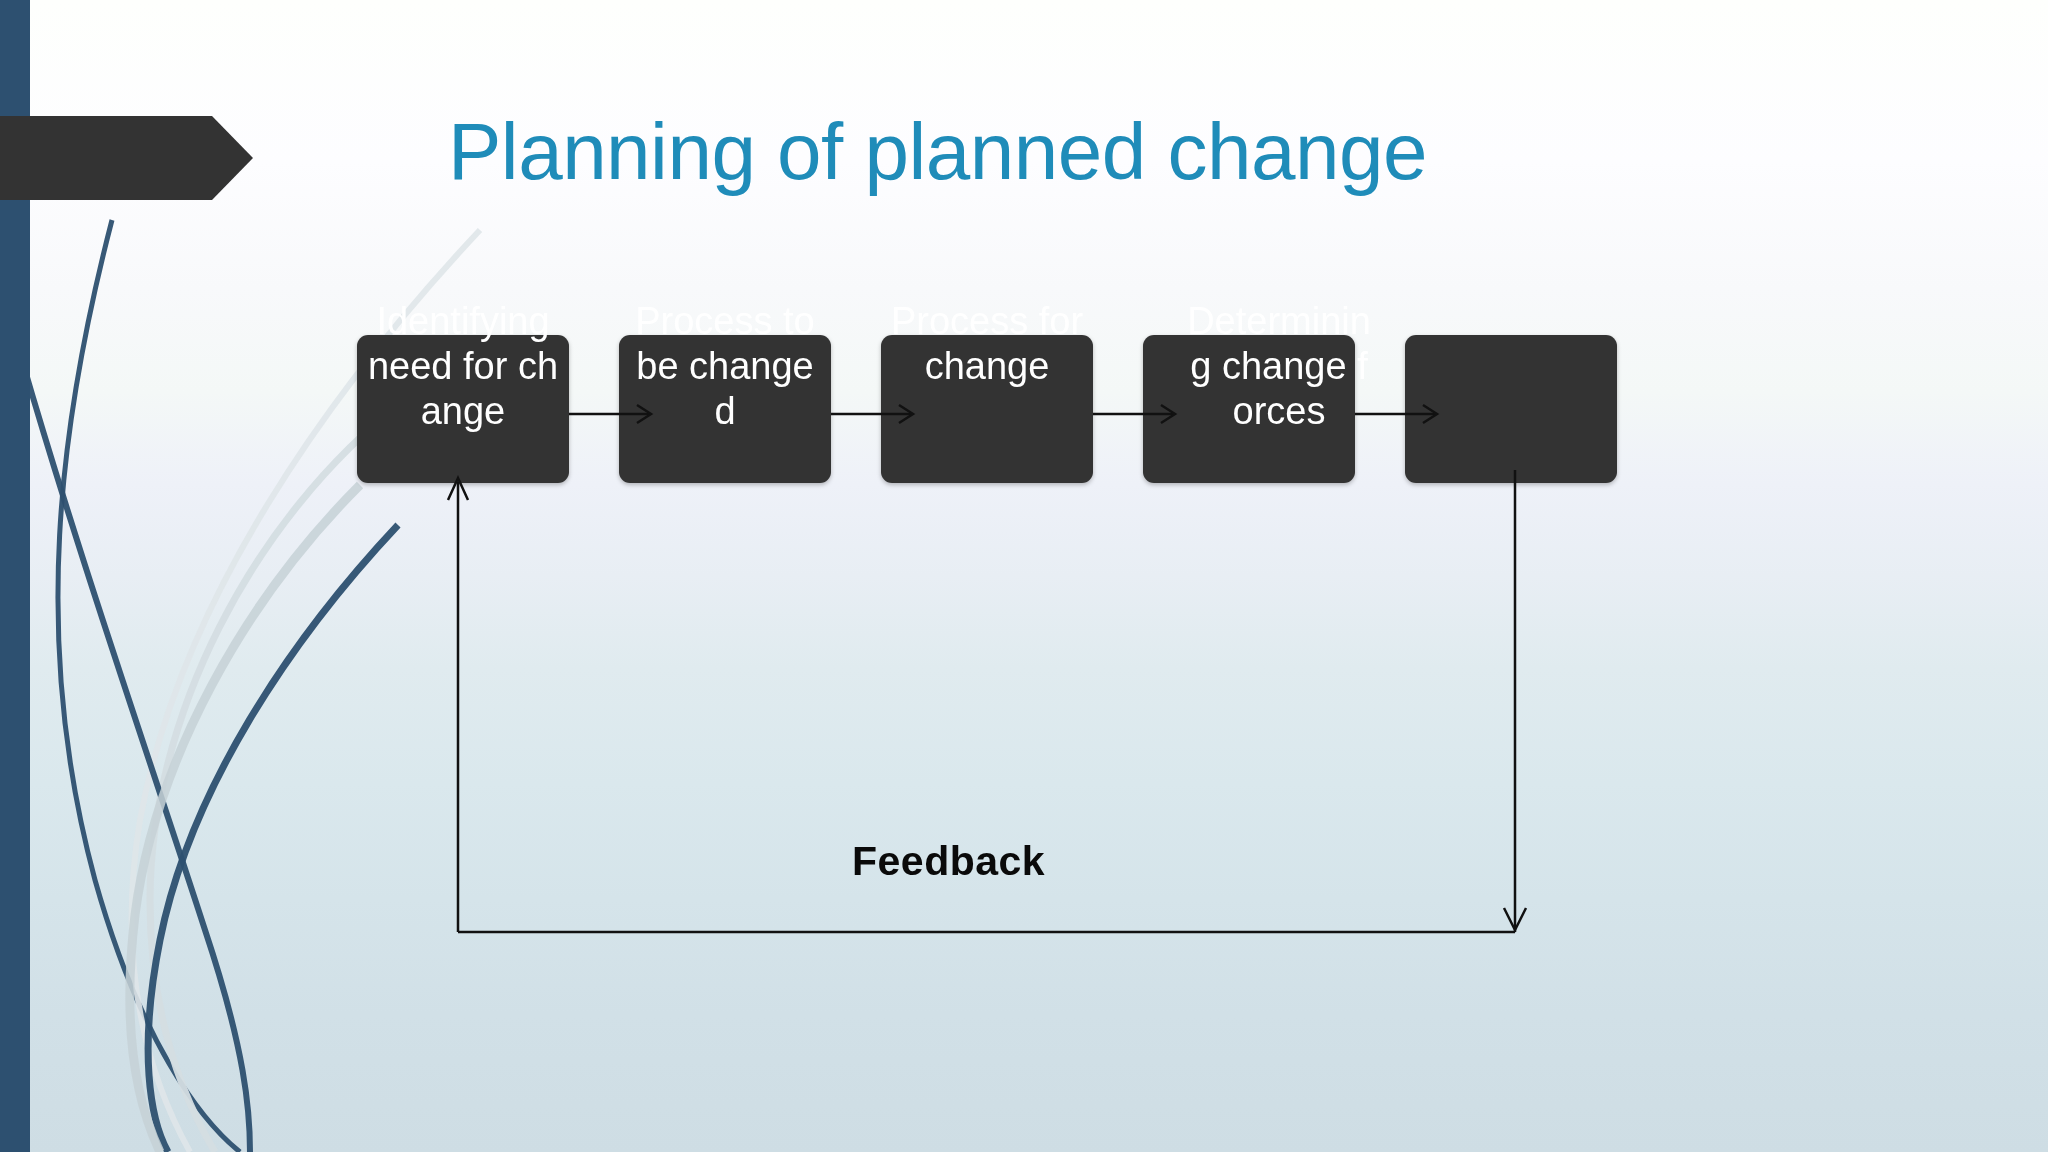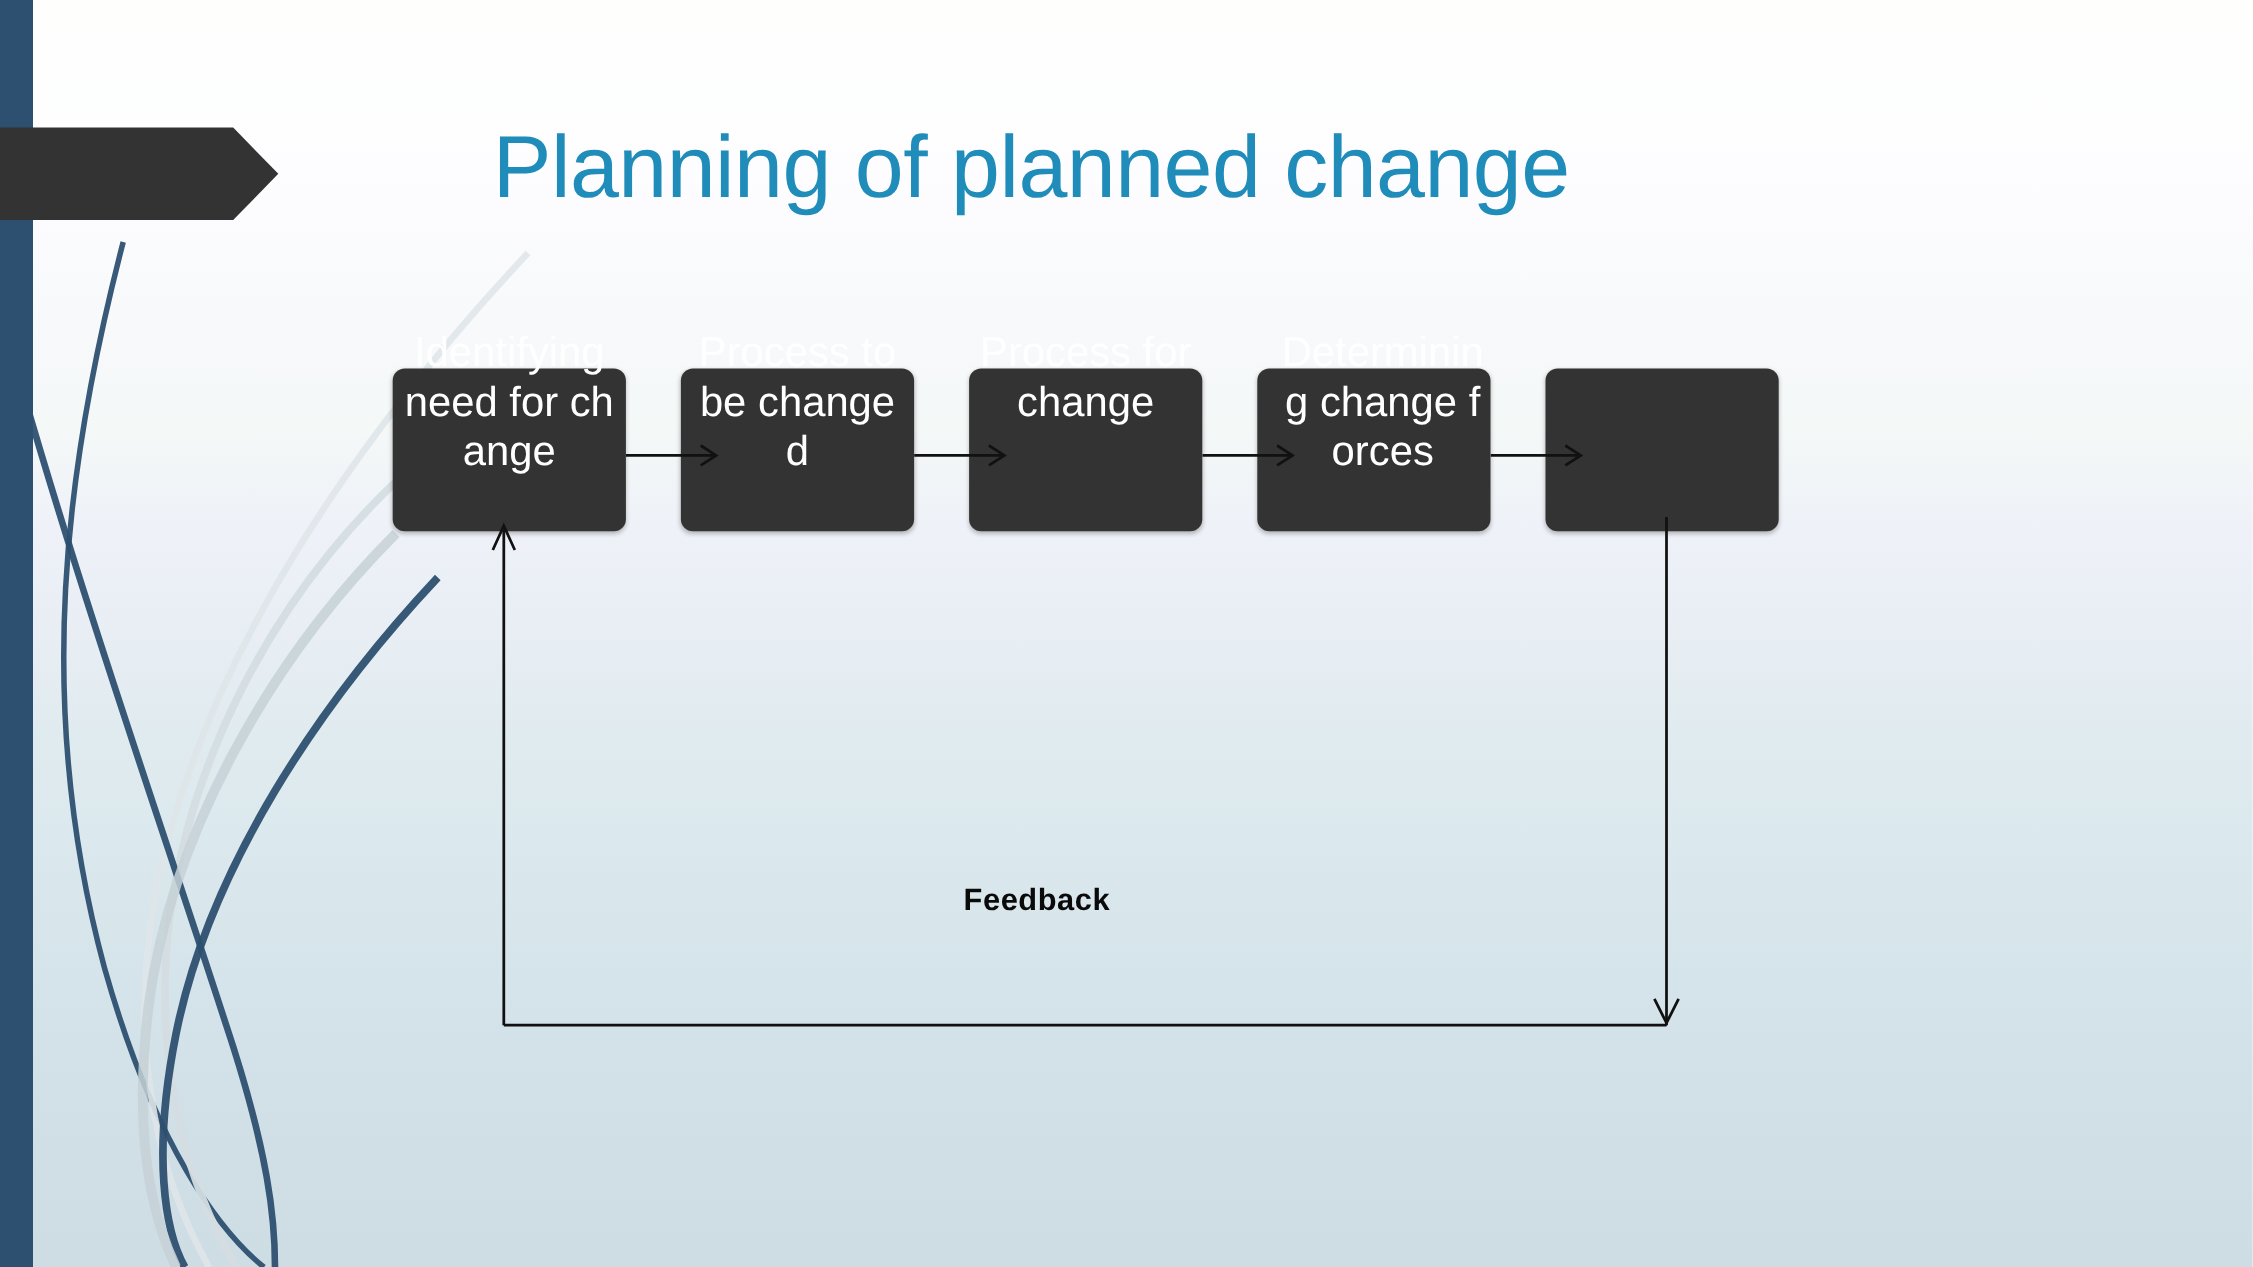--- a/index.html
+++ b/index.html
@@ -111,27 +111,26 @@
   .feedback-loop {
     position: absolute;
     left: 440px;
     top: 470px;
     width: 1110px;
     height: 465px;
   }
   .feedback-label {
     position: absolute;
     left: 852px;
-    top: 802px;
-    font-size: 28px;
+    top: 838px;
+    font-size: 41px;
     font-weight: bold;
     color: #0a0a0a;
     letter-spacing: 0.5px;
     white-space: nowrap;
-    margin-left: 24px;
   }
 </style>
 </head>
 <body>
 
 <div id="slide">
 
   <svg class="swoosh-layer" viewBox="0 0 2048 1152" preserveAspectRatio="none">
     <path d="M 112 220 C 60 420, 30 640, 95 880 C 140 1040, 200 1120, 240 1152" fill="none" stroke="#2d5070" stroke-width="5" opacity="0.95"></path>
     <path d="M 404 400 C 250 520, 150 720, 150 900 C 150 1030, 190 1110, 215 1152" fill="none" stroke="#d4dde1" stroke-width="7" opacity="0.95"></path>
@@ -159,21 +158,21 @@
 
     <div class="proc-box" style="left:0px; background:transparent; box-shadow:none;">
       <div class="proc-label">Identifying need for change</div>
     </div>
     <div class="proc-box" style="left:262px; background:transparent; box-shadow:none;">
       <div class="proc-label">Process to be changed</div>
     </div>
     <div class="proc-box" style="left:524px; background:transparent; box-shadow:none;">
       <div class="proc-label">Process for change</div>
     </div>
-    <div class="proc-box" style="left:794px; background:transparent; box-shadow:none;">
+    <div class="proc-box" style="left:816px; background:transparent; box-shadow:none;">
       <div class="proc-label">Determining change forces</div>
     </div>
 
     <svg class="flow-arrow" style="left:212px;" viewBox="0 0 92 22">
       <line x1="0" y1="11" x2="80" y2="11" stroke="#111111" stroke-width="2.5"></line>
       <polyline points="68,2 82,11 68,20" fill="none" stroke="#111111" stroke-width="2.5"></polyline>
     </svg>
     <svg class="flow-arrow" style="left:474px;" viewBox="0 0 92 22">
       <line x1="0" y1="11" x2="80" y2="11" stroke="#111111" stroke-width="2.5"></line>
       <polyline points="68,2 82,11 68,20" fill="none" stroke="#111111" stroke-width="2.5"></polyline>

